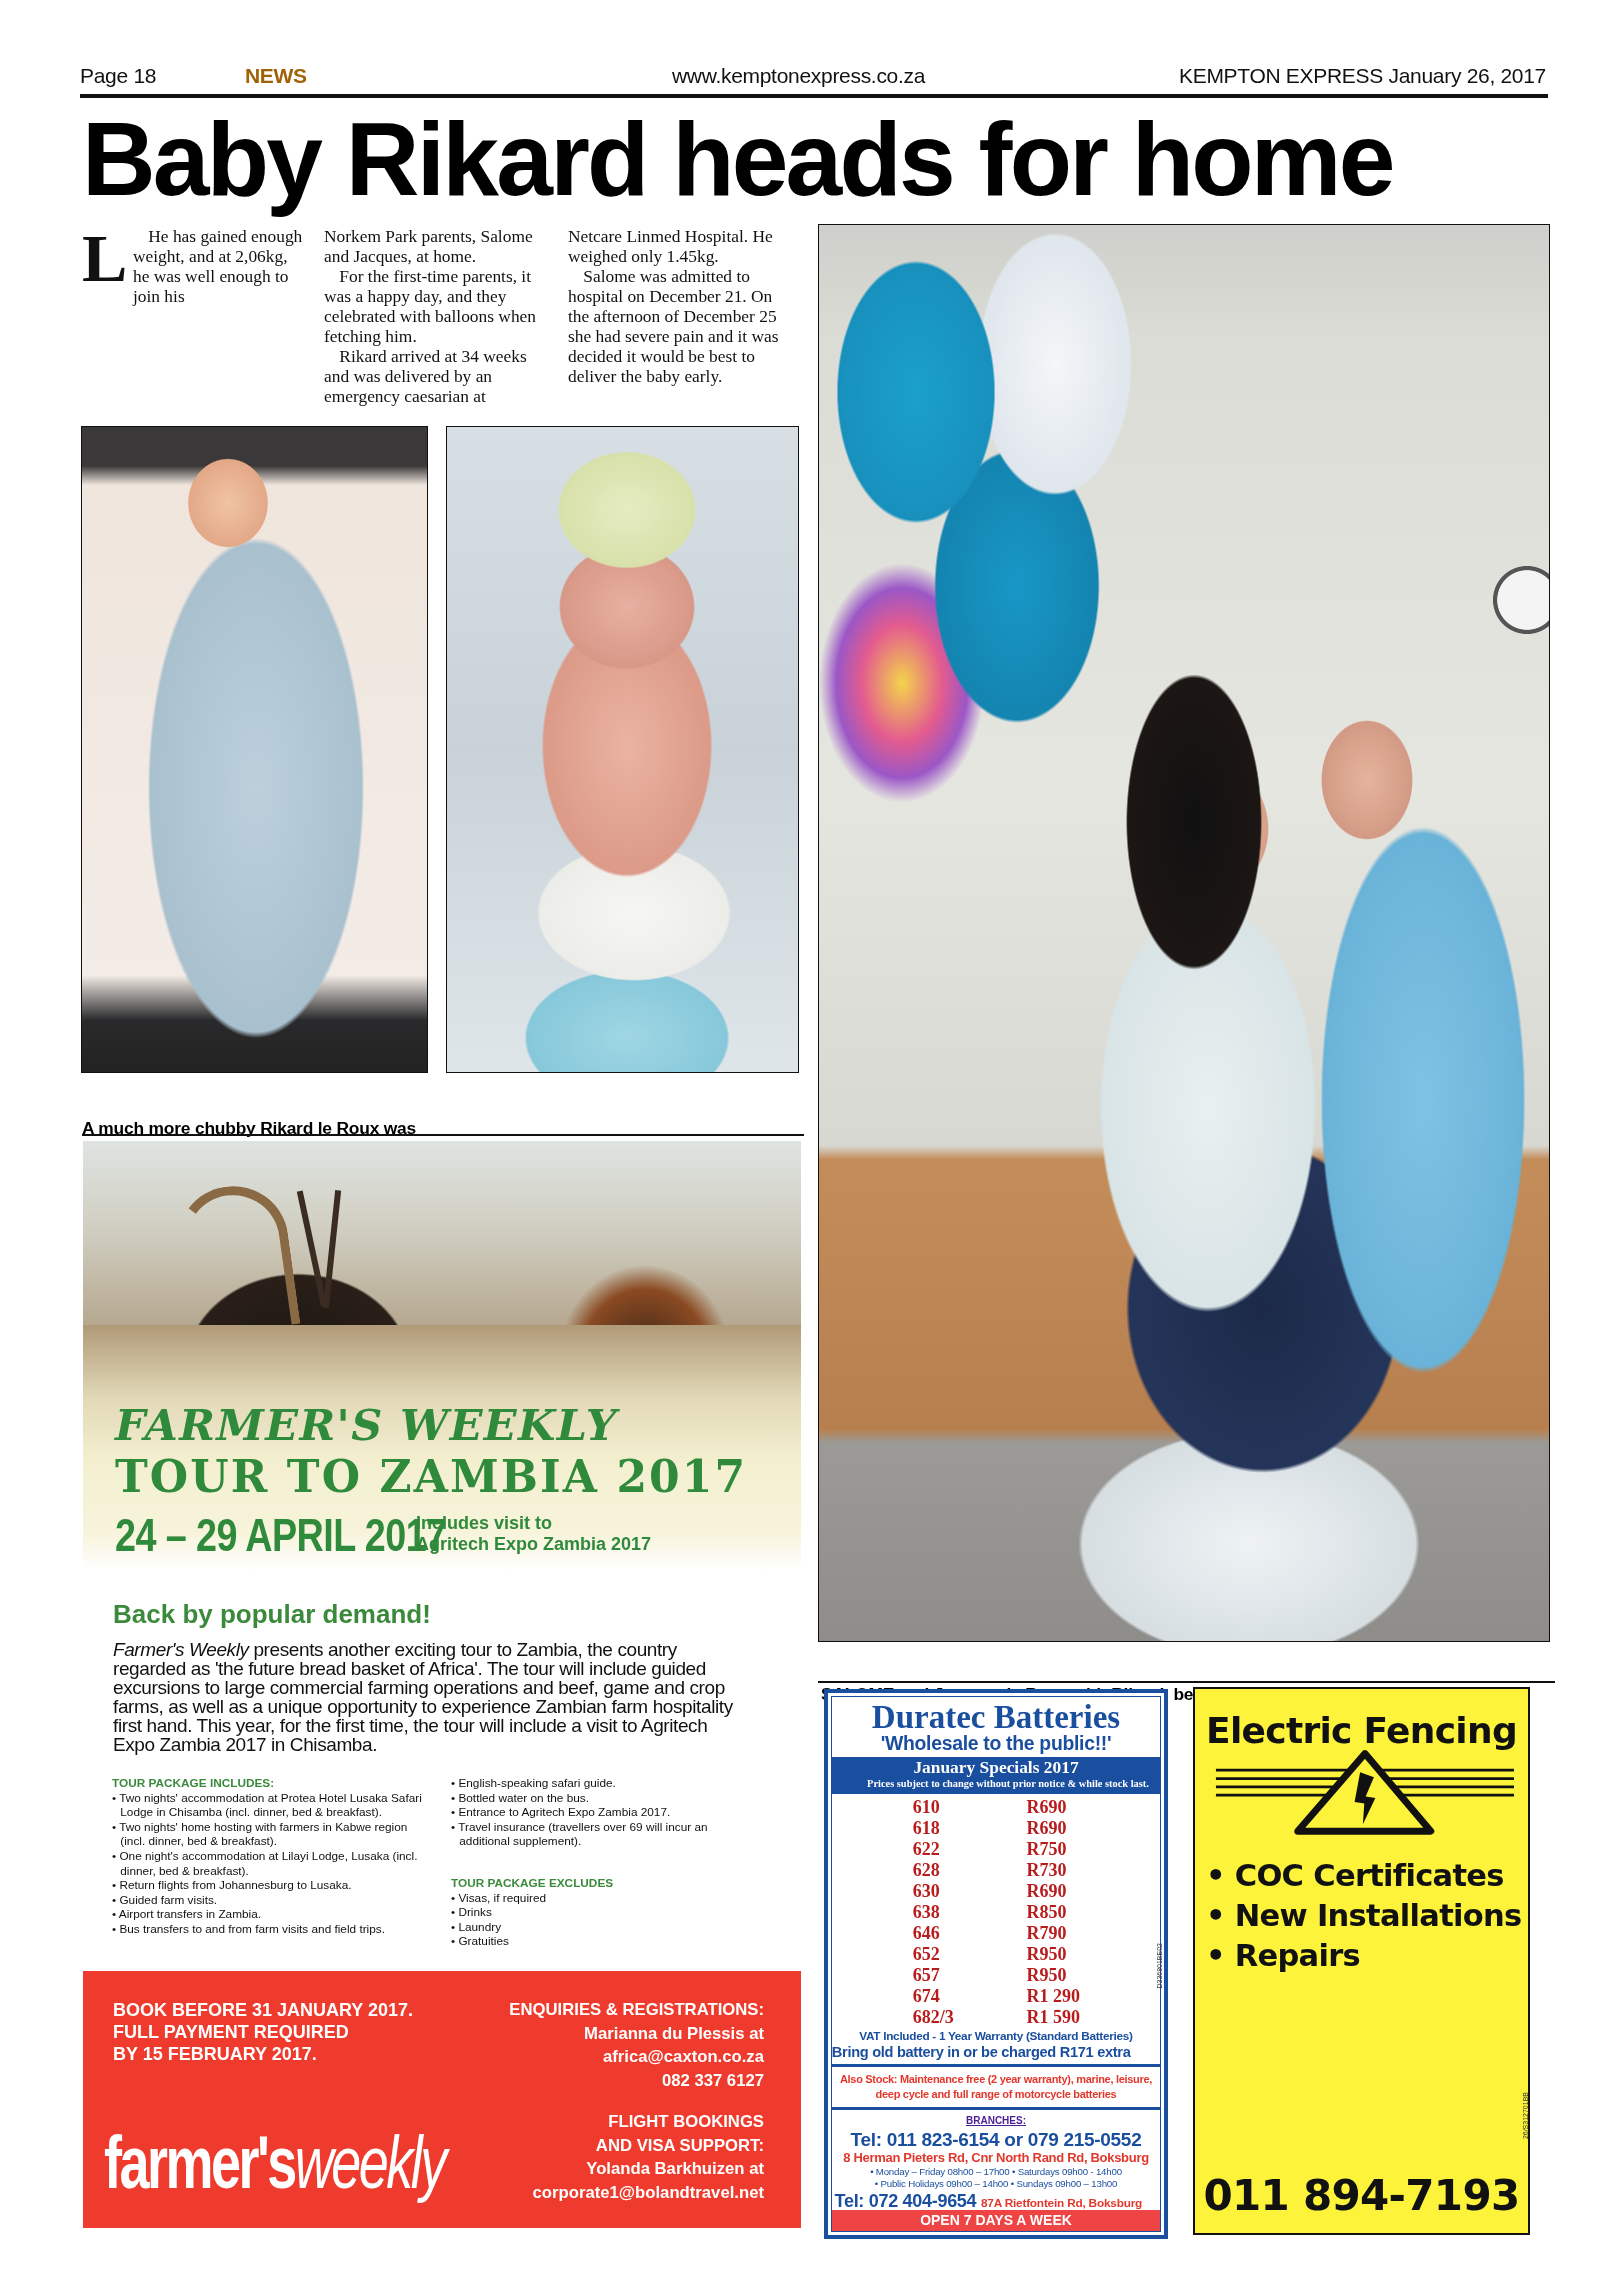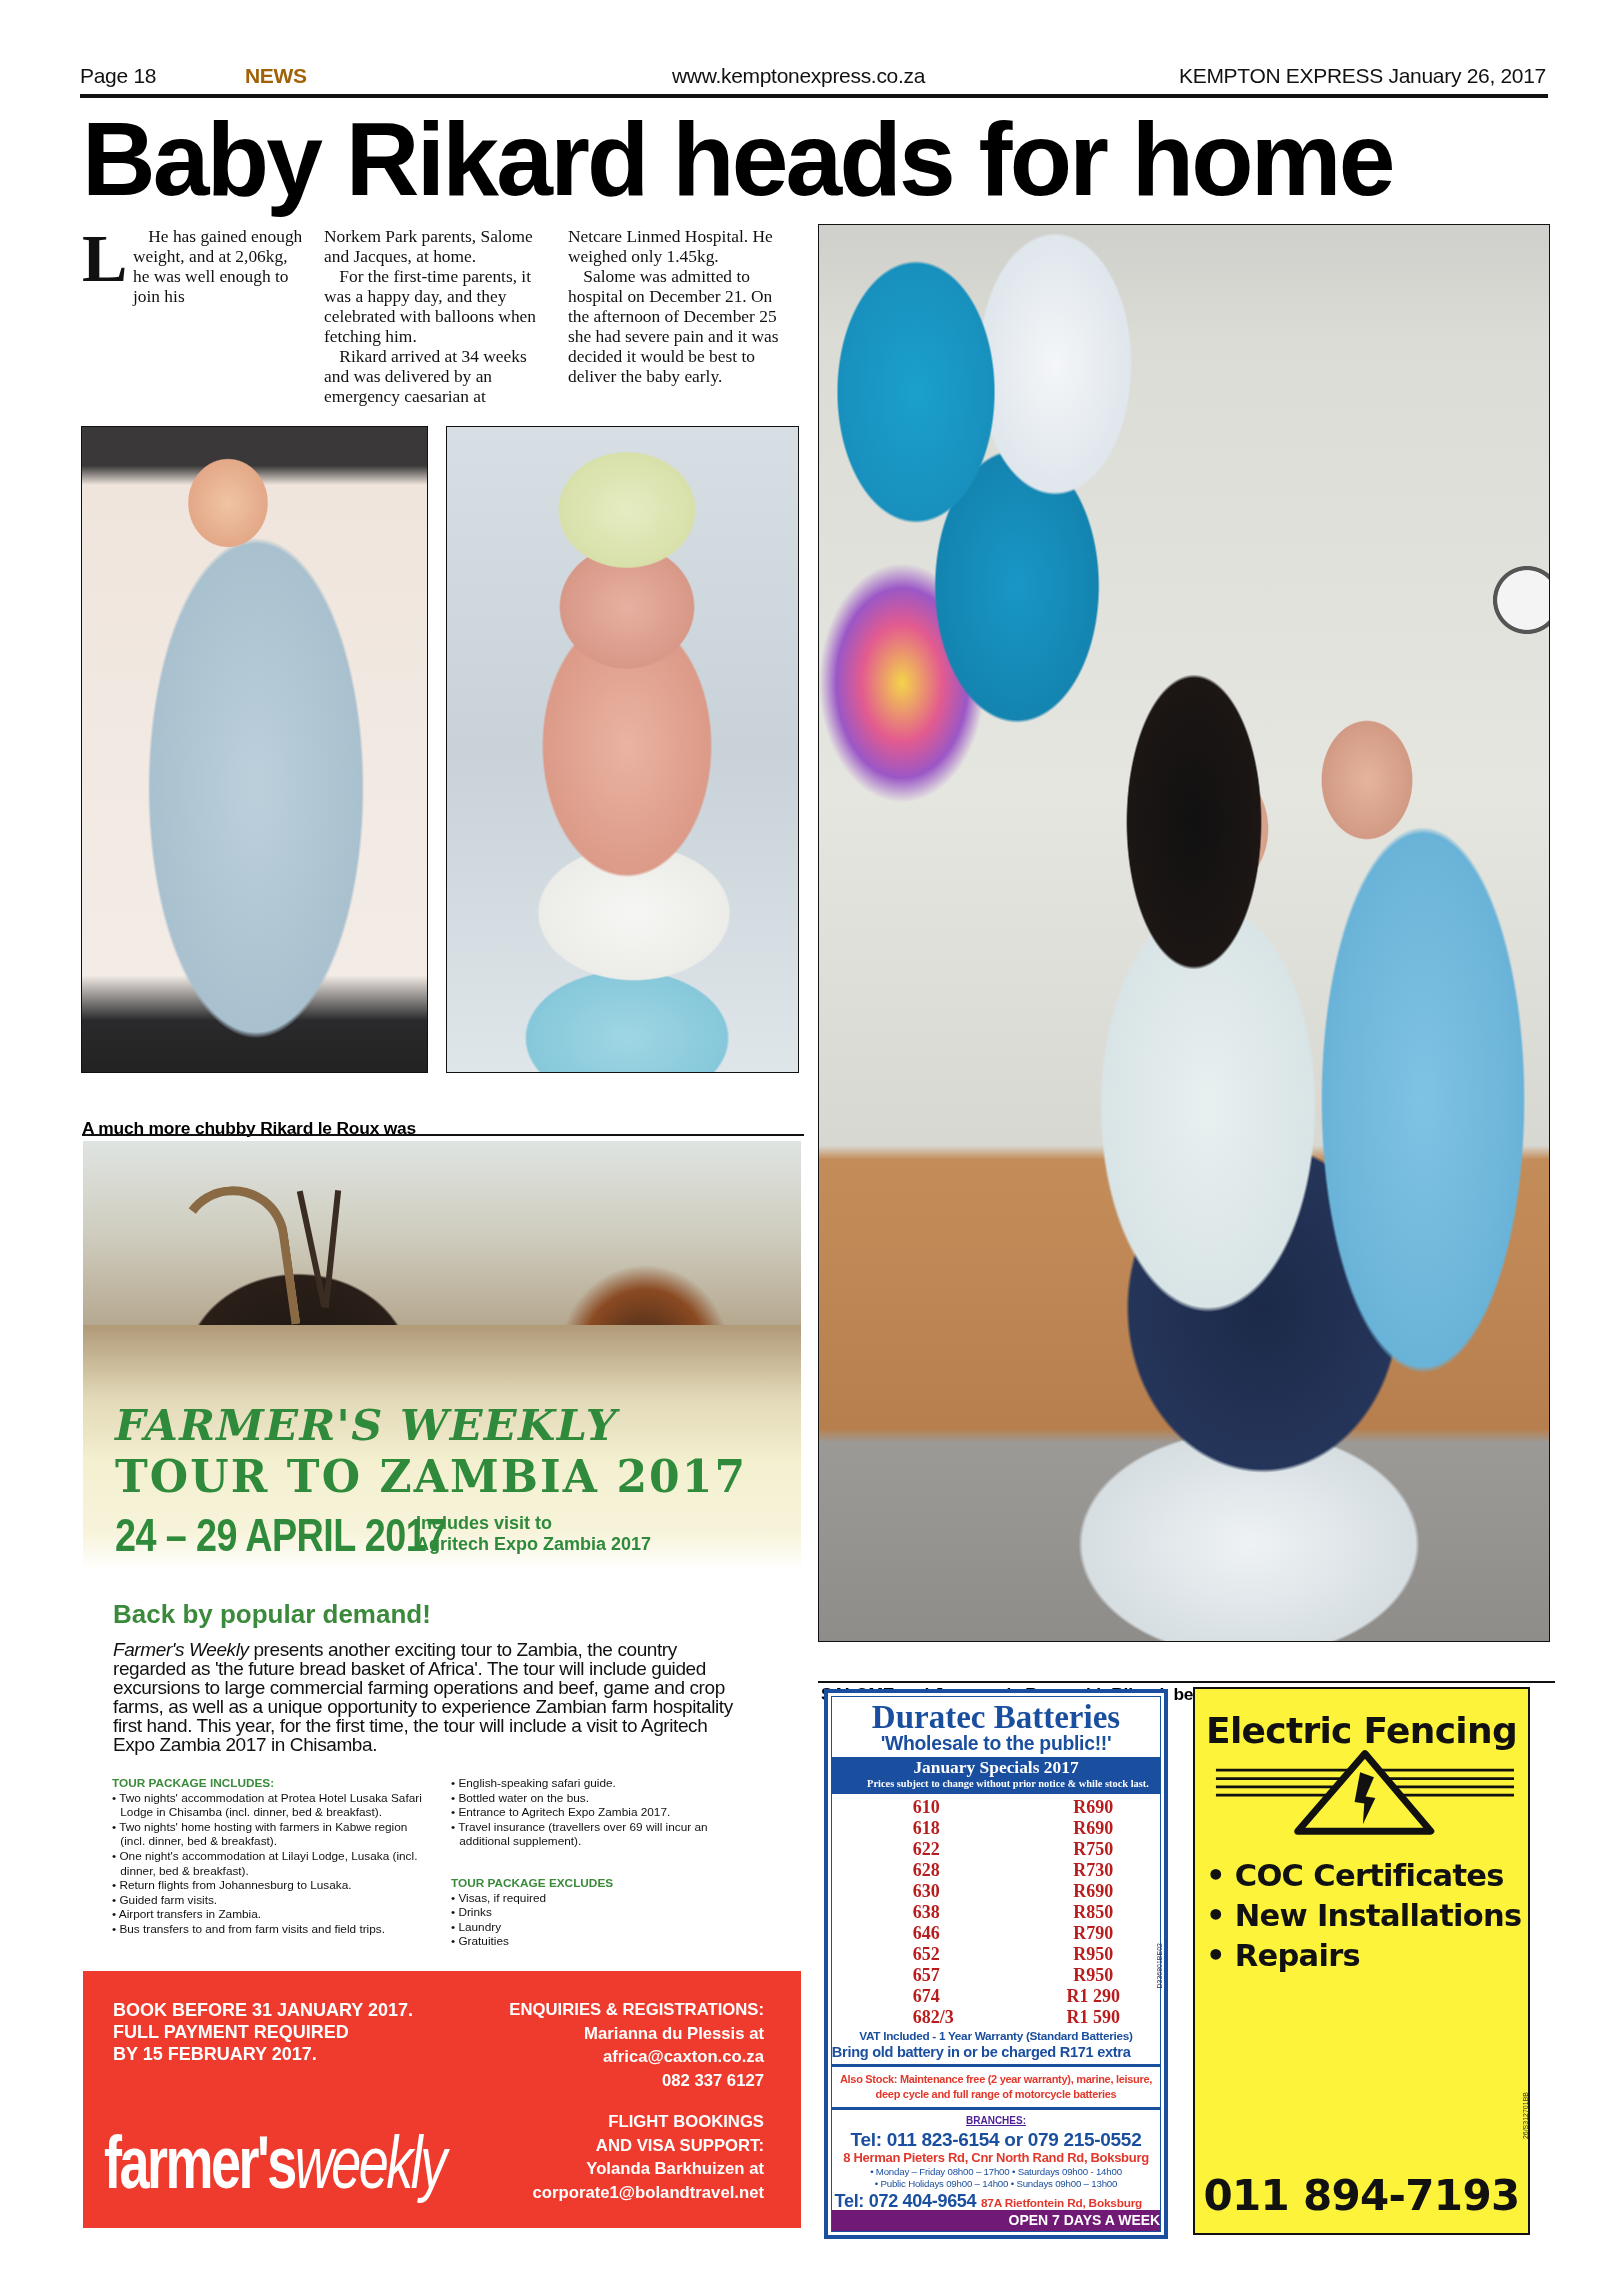--- a/index.html
+++ b/index.html
@@ -113,32 +113,32 @@
   .dur { left: 824px; top: 1689px; width: 344px; height: 550px; border: 4.2px solid #1a4e9e; background: #fff; }
   .dur-inner { position: absolute; left: 2.8px; top: 2.8px; right: 2.8px; bottom: 2.8px; border: 1.4px solid #1a4e9e; }
   .dur-title { position: absolute; left: 0; width: 100%; top: 2.8px; text-align: center; font-family: "Liberation Serif", serif; font-weight: bold; font-size: 33px; line-height: 35px; color: #1a4e9e; }
   .dur-tag { position: absolute; left: 0; width: 100%; top: 36px; text-align: center; font-family: "Liberation Sans", sans-serif; font-weight: bold; font-size: 19.4px; line-height: 21px; color: #1a4e9e; letter-spacing: -0.3px; }
   .dur-band { position: absolute; left: 0; width: 100%; top: 60px; height: 37px; background: #1a4e9e; color: #fff; text-align: center; font-family: "Liberation Serif", serif; font-weight: bold; }
   .dur-band .a { font-size: 17.4px; line-height: 19.4px; display: block; padding-top: 1.4px; }
   .dur-band .b { font-size: 10.4px; line-height: 12.5px; display: block; padding-left: 24px; }
   .dur-prices { position: absolute; left: 0; width: 100%; top: 100px; }
   .dur-row { display: flex; height: 21px; font-family: "Liberation Serif", serif; font-weight: bold; font-size: 18px; line-height: 21px; color: #b91c1c; }
   .dur-row .m { width: 50%; padding-left: 81px; }
-  .dur-row .p { width: 50%; padding-left: 30.5px; text-align: center; }
+  .dur-row .p { width: 50%; padding-left: 30.5px; }
   .dur-vat { position: absolute; left: 0; width: 100%; top: 332px; text-align: center; font-family: "Liberation Sans", sans-serif; font-weight: bold; font-size: 11.8px; line-height: 14px; color: #1a4e9e; letter-spacing: -0.3px; }
   .dur-bring { position: absolute; left: 0; width: 100%; top: 346px; text-align: left; font-family: "Liberation Sans", sans-serif; font-weight: bold; font-size: 14.6px; line-height: 18px; color: #1a4e9e; letter-spacing: -0.3px; }
   .dur-div { position: absolute; left: 0; width: 100%; height: 3.5px; background: #1a4e9e; }
   .dur-also { position: absolute; left: 0; width: 100%; top: 375px; text-align: center; font-family: "Liberation Sans", sans-serif; font-size: 11px; line-height: 15.3px; color: #e2382c; letter-spacing: -0.3px; font-weight: bold; }
   .dur-branches { position: absolute; left: 0; width: 100%; top: 416px; text-align: center; font-family: "Liberation Sans", sans-serif; font-weight: bold; font-size: 10px; line-height: 15.3px; color: #4c1d95; text-decoration: underline; }
   .dur-tel1 { position: absolute; left: 0; width: 100%; top: 432px; text-align: center; font-family: "Liberation Sans", sans-serif; font-weight: bold; font-size: 19px; line-height: 21px; color: #1a4e9e; letter-spacing: -0.3px; }
   .dur-addr1 { position: absolute; left: 0; width: 100%; top: 453px; text-align: center; font-family: "Liberation Sans", sans-serif; font-weight: bold; font-size: 13px; line-height: 15.3px; color: #e2382c; letter-spacing: -0.3px; }
   .dur-hours { position: absolute; left: 0; width: 100%; top: 469px; text-align: center; font-family: "Liberation Sans", sans-serif; font-size: 9.7px; line-height: 12.5px; color: #1a4e9e; letter-spacing: -0.2px; }
   .dur-tel2 { position: absolute; left: 2.8px; width: 100%; top: 494px; white-space: nowrap; font-family: "Liberation Sans", sans-serif; font-weight: bold; font-size: 18px; line-height: 21px; color: #1a4e9e; letter-spacing: -0.3px; }
   .dur-tel2 .addr { font-size: 11.8px; color: #e2382c; letter-spacing: -0.2px; }
-  .dur-open { position: absolute; left: 0; width: 100%; bottom: 0; height: 21px; background: #701a75; color: #fff; text-align: right; font-family: "Liberation Sans", sans-serif; font-weight: bold; font-size: 14px; line-height: 21px; }
+  .dur-open { position: absolute; left: 0; width: 100%; bottom: 0; height: 21px; background: #ef4444; color: #fff; text-align: center; font-family: "Liberation Sans", sans-serif; font-weight: bold; font-size: 14px; line-height: 21px; }
   .dur-code { position: absolute; right: 4.2px; top: 246px; font-size: 7px; color: #333; transform: rotate(-90deg); transform-origin: right top; white-space: nowrap; font-family: "Liberation Sans", sans-serif; }
 
   
   .ef { left: 1193px; top: 1687px; width: 337px; height: 548px; background: #fdf33a; border: 2.1px solid #111; }
   .ef-title { position: absolute; left: 0; width: 100%; top: 21px; text-align: center; font-family: "DejaVu Sans", sans-serif; font-weight: bold; font-size: 36px; line-height: 42px; color: #111; letter-spacing: -0.7px; }
   .ef-sign { position: absolute; left: 14px; top: 59px; width: 305px; height: 104px; }
   .ef-items { position: absolute; left: 11px; top: 167px; font-family: "DejaVu Sans", sans-serif; font-weight: bold; font-size: 30.5px; line-height: 40px; color: #111; letter-spacing: -0.7px; white-space: nowrap; }
   .ef-phone { position: absolute; left: 0; width: 100%; top: 482px; text-align: center; font-family: "DejaVu Sans", sans-serif; font-weight: bold; font-size: 42px; line-height: 49px; color: #111; letter-spacing: -0.7px; }
   .ef-code { position: absolute; right: 5.6px; top: 403px; font-size: 7px; color: #333; transform: rotate(-90deg); transform-origin: right top; white-space: nowrap; font-family: "Liberation Sans", sans-serif; }
 </style>

